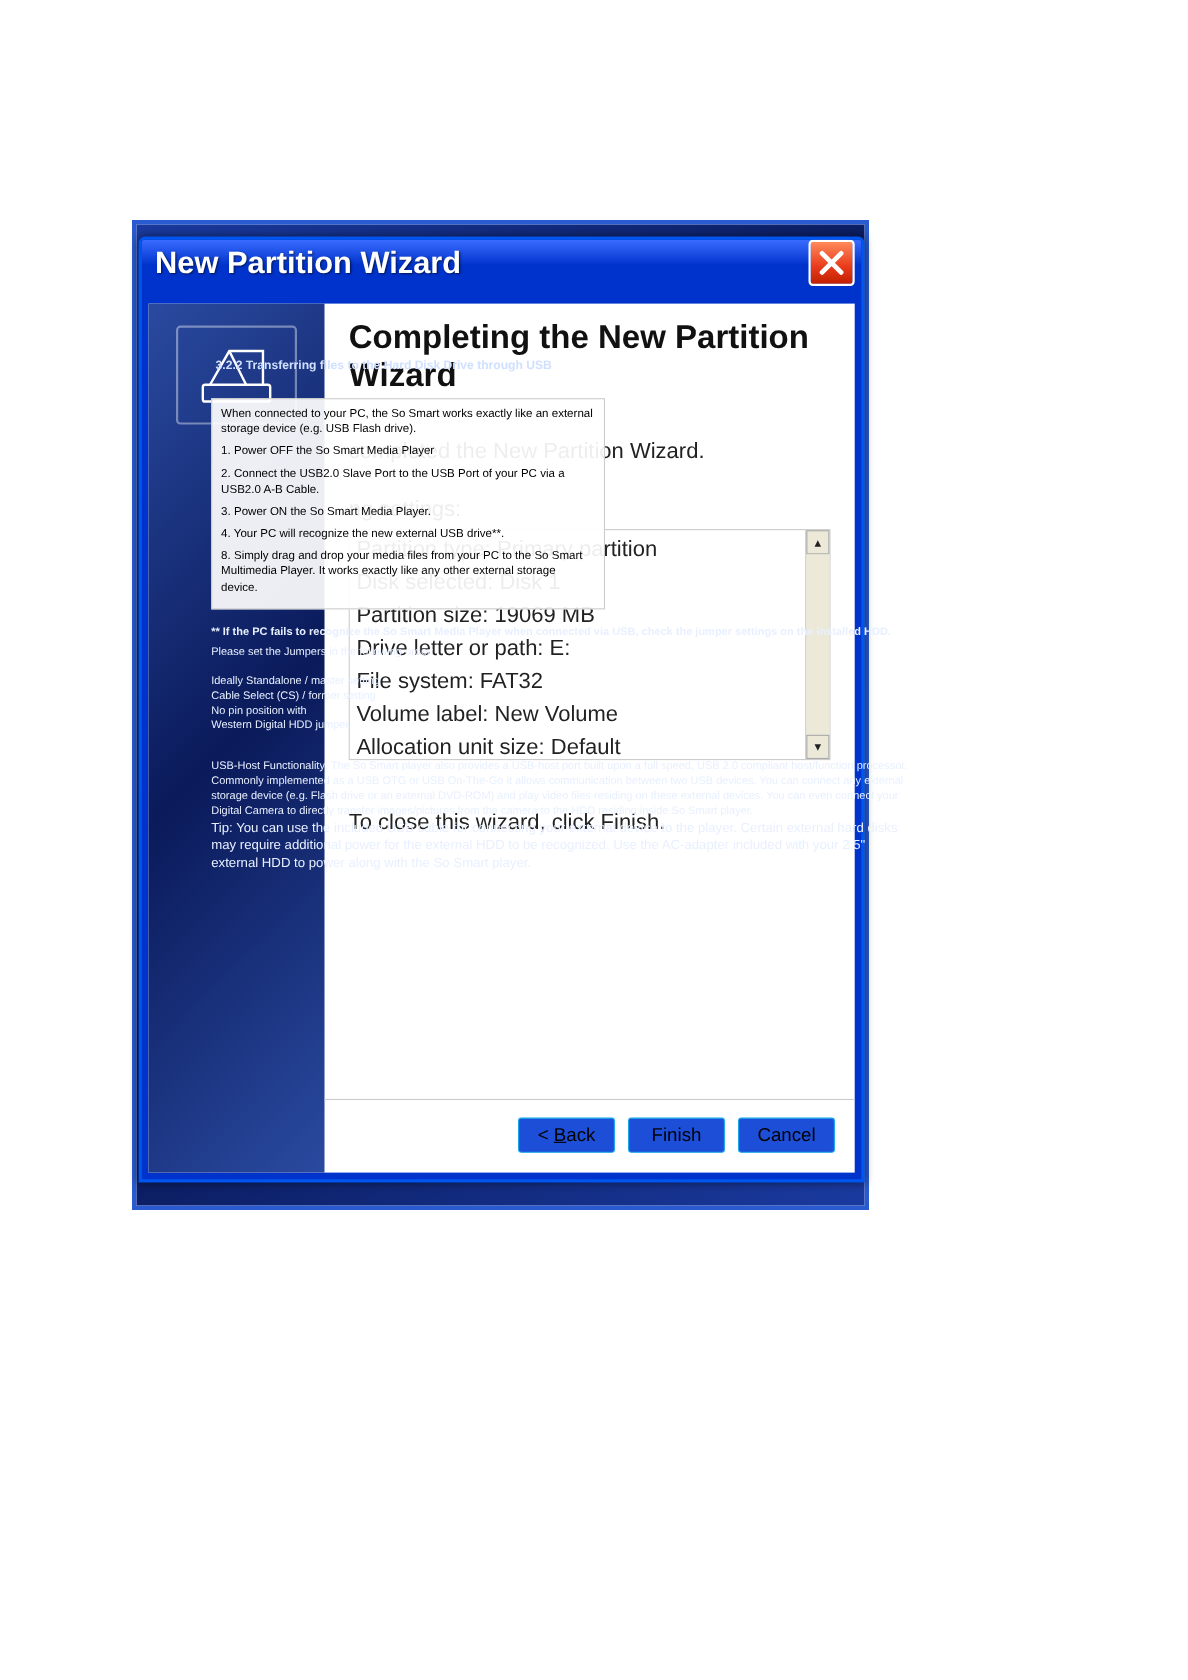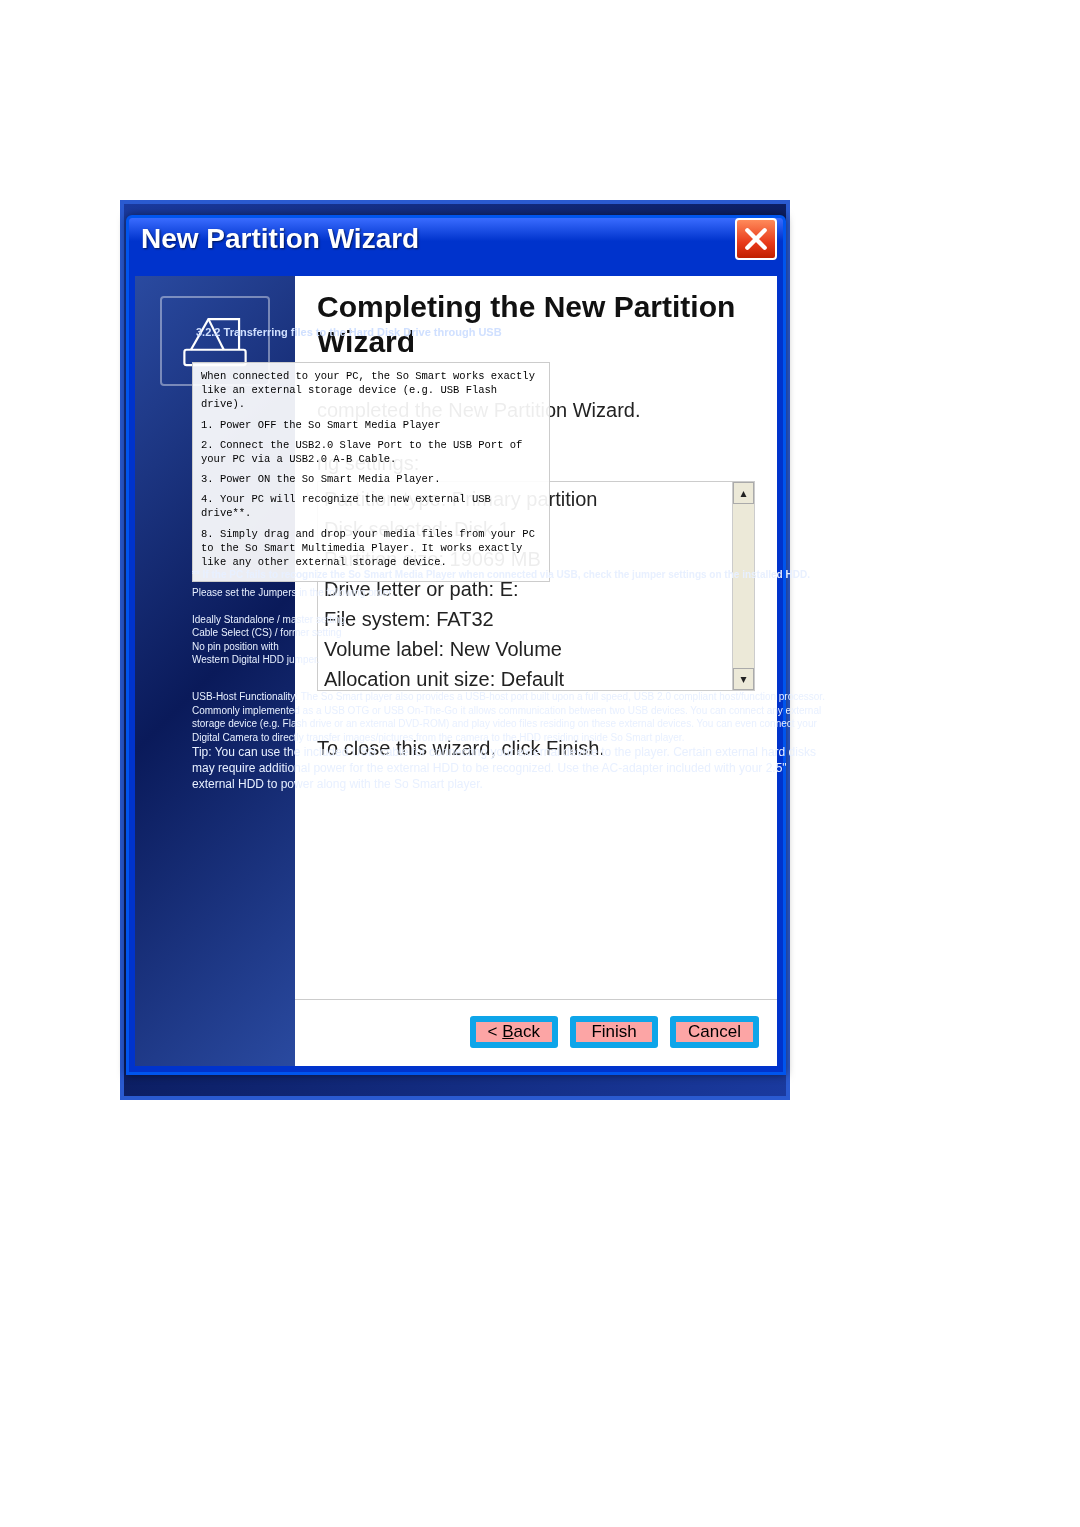--- a/index.html
+++ b/index.html
@@ -158,22 +158,22 @@
     position: absolute;
     bottom: 66px;
     left: 0;
     right: 0;
     height: 1px;
     background: #ccc;
   }
   .wiz-btn {
     min-width: 88px;
     height: 32px;
-    background: #fca5a5;
-    border: 6px solid #0ea5e9;
+    background: #1d4ed8;
+    border: 1px solid #0ea5e9;
     border-radius: 3px;
     font-size: 17px;
     font-family: Tahoma, Arial, sans-serif;
     cursor: pointer;
     padding: 0 12px;
   }
   .wiz-btn .ul { text-decoration: underline; }
   
   .doc-overlay {
     position: absolute;
@@ -208,21 +208,21 @@
     top: 152px;
     left: 62px;
     width: 358px;
     background: rgba(255,255,255,0.92);
     color: #000;
     padding: 6px 8px;
     font-size: 10.5px;
     line-height: 1.35;
     border: 1px solid #ccc;
   }
-  .instr-box p { margin-bottom: 6px; font-family: Liberation Mono, monospace; }
+  .instr-box p { margin-bottom: 6px; }
   .note-block {
     position: absolute;
     top: 358px;
     left: 62px;
     width: 640px;
     color: #e8f0ff;
     font-size: 10px;
     line-height: 1.35;
   }
   .note-block .t { font-weight: bold; }

